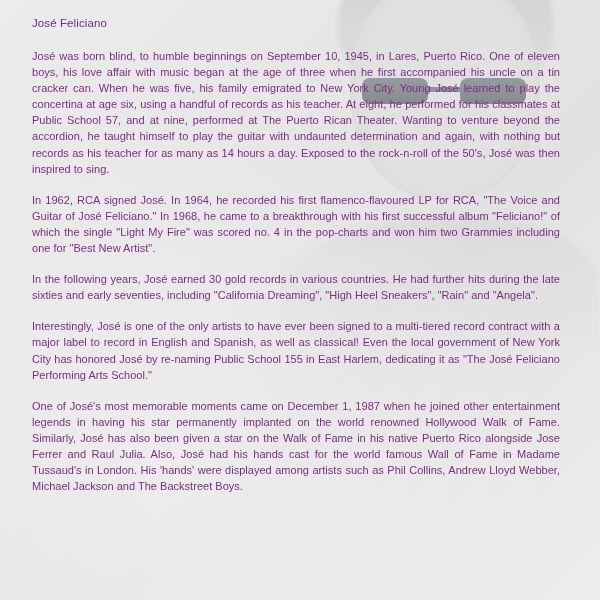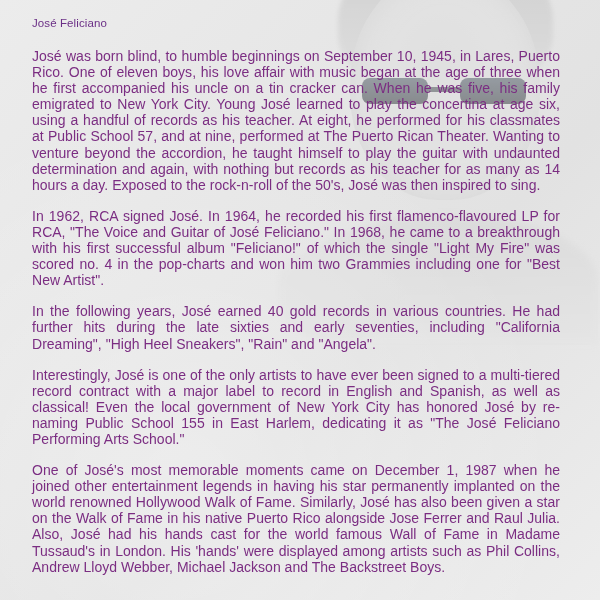--- a/index.html
+++ b/index.html
@@ -116,21 +116,21 @@
   .doc-title {
     color: #6b2f86;
     font-size: 11.5px;
     line-height: 14px;
     margin: 0 0 18px 0;
     letter-spacing: 0.1px;
   }
   .para {
     color: #7a2f7a;
     color: #7b2d82;
-    font-size: 14px;
+    font-size: 11px;
     line-height: 16.1px;
     margin: 0 0 15px 0;
     text-align: justify;
     text-justify: inter-word;
     max-width: 528px;
     letter-spacing: 0.02px;
   }
   .para:last-child { margin-bottom: 0; }
 </style>
 </head>
@@ -149,17 +149,17 @@
     <div class="shoulder"></div>
     <div class="arm"></div>
   </div>
   <div class="soft-vignette"></div>
 
   <div id="content">
     <p class="doc-title">José Feliciano</p>
 
     <p class="para">José was born blind, to humble beginnings on September 10, 1945, in Lares, Puerto Rico. One of eleven boys, his love affair with music began at the age of three when he first accompanied his uncle on a tin cracker can. When he was five, his family emigrated to New York City. Young José learned to play the concertina at age six, using a handful of records as his teacher. At eight, he performed for his classmates at Public School 57, and at nine, performed at The Puerto Rican Theater. Wanting to venture beyond the accordion, he taught himself to play the guitar with undaunted determination and again, with nothing but records as his teacher for as many as 14 hours a day. Exposed to the rock-n-roll of the 50's, José was then inspired to sing.</p>
     <p class="para">In 1962, RCA signed José. In 1964, he recorded his first flamenco-flavoured LP for RCA, "The Voice and Guitar of José Feliciano." In 1968, he came to a breakthrough with his first successful album "Feliciano!" of which the single "Light My Fire" was scored no. 4 in the pop-charts and won him two Grammies including one for "Best New Artist".</p>
-    <p class="para">In the following years, José earned 40 gold records in various countries. He had further hits during the late sixties and early seventies, including "California Dreaming", "High Heel Sneakers", "Rain" and "Angela".</p>
+    <p class="para">In the following years, José earned 30 gold records in various countries. He had further hits during the late sixties and early seventies, including "California Dreaming", "High Heel Sneakers", "Rain" and "Angela".</p>
     <p class="para">Interestingly, José is one of the only artists to have ever been signed to a multi-tiered record contract with a major label to record in English and Spanish, as well as classical! Even the local government of New York City has honored José by re-naming Public School 155 in East Harlem, dedicating it as "The José Feliciano Performing Arts School."</p>
     <p class="para">One of José's most memorable moments came on December 1, 1987 when he joined other entertainment legends in having his star permanently implanted on the world renowned Hollywood Walk of Fame. Similarly, José has also been given a star on the Walk of Fame in his native Puerto Rico alongside Jose Ferrer and Raul Julia. Also, José had his hands cast for the world famous Wall of Fame in Madame Tussaud's in London. His 'hands' were displayed among artists such as Phil Collins, Andrew Lloyd Webber, Michael Jackson and The Backstreet Boys.</p>
   </div>
 </div>
 
 </body></html>

